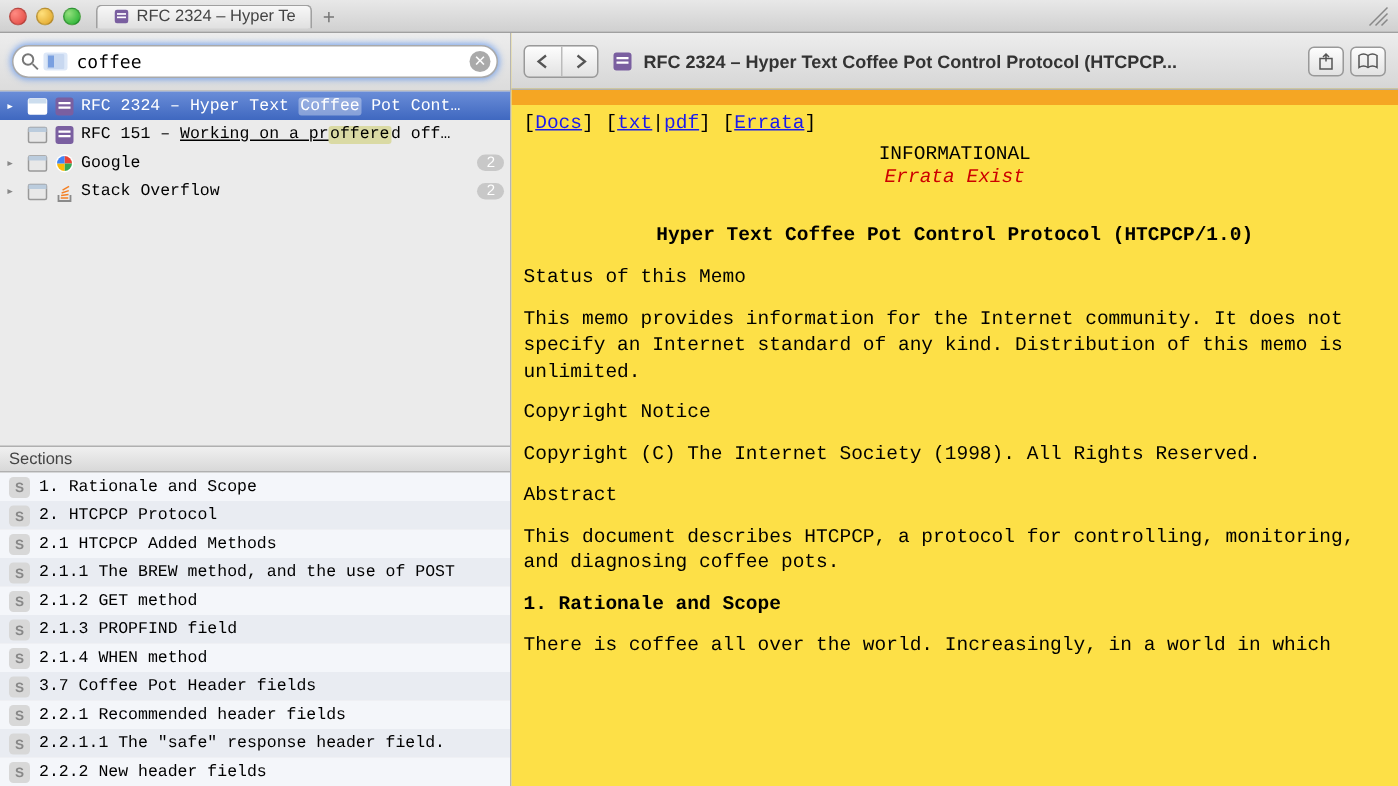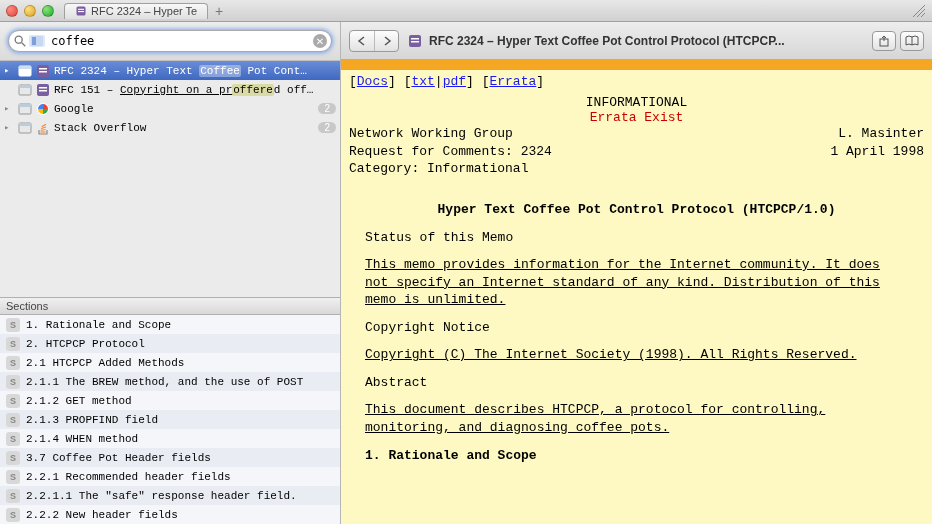--- a/index.html
+++ b/index.html
@@ -168,21 +168,21 @@
   color: #888;
   font-size: 9px;
   font-family: "Lucida Grande", Arial, sans-serif;
   display: flex; align-items: center; justify-content: center;
   font-weight: bold;
 }
 .content {
   flex: 1;
   display: flex;
   flex-direction: column;
-  background: #fef9c3;
+  background: #fde047;
 }
 .content-toolbar {
   height: 38px;
   background: linear-gradient(#ededed, #d6d6d6);
   border-bottom: 1px solid #b0b0b0;
   display: flex;
   align-items: center;
   padding: 0 8px;
   gap: 8px;
 }
@@ -227,25 +227,25 @@
   overflow: auto;
   font-family: "Courier New", Courier, monospace;
   font-size: 13px;
   color: #000;
 }
 .orange-bar { height: 10px; background: #f5a623; }
 .doc-inner { padding: 4px 8px 20px 8px; }
 .doc a { color: #1a1aee; text-decoration: underline; }
 .doc .bracket-row { margin-bottom: 6px; }
 .doc-header-block { white-space: pre; line-height: 1.35; }
-.errata { color: #c00; }
+.errata { color: #c00; font-style: italic; }
 .right-align { text-align: center; }
 .doc h3 { text-align: center; font-weight: bold; margin: 24px 0 12px 0; font-size: 13px; }
-.doc p { margin: 10px 16px; line-height: 1.35; }
-.indent { margin-left: 28px; text-decoration: underline; }
+.doc p { margin: 10px 0; line-height: 1.35; }
+.indent { margin-left: 28px; }
 .bold { font-weight: bold; }
 svg { display: block; }
 </style>
 </head>
 <body>
 
 <div class="titlebar">
   <div class="traffic-lights">
     <div class="tl red"></div>
     <div class="tl yellow"></div>
@@ -305,21 +305,21 @@
         <span class="disclosure" style="visibility:hidden">▸</span>
         <svg class="row-icon" viewBox="0 0 14 14">
             <rect x="1" y="2" width="12" height="10" rx="1" fill="#e8e8e8" stroke="#999"></rect>
             <rect x="1" y="2" width="12" height="3" fill="#bcd"></rect>
           </svg>
         <svg class="favicon-box" viewBox="0 0 14 14">
             <rect x="1" y="1" width="12" height="12" fill="#7a5fa0" rx="2"></rect>
             <rect x="3" y="4" width="8" height="1.5" fill="#fff"></rect>
             <rect x="3" y="7" width="8" height="1.5" fill="#fff"></rect>
           </svg>
-        <span><span>RFC 151 – </span><span style="text-decoration:underline">Copyright on a pr</span><span class="hl">offere</span><span>d off…</span></span>
+        <span><span>RFC 151 – </span><span style="text-decoration:underline">Working on a pr</span><span class="hl">offere</span><span>d off…</span></span>
       </div>
       <div class="result-row">
         <span class="disclosure">▸</span>
         <svg class="row-icon" viewBox="0 0 14 14">
             <rect x="1" y="2" width="12" height="10" rx="1" fill="#e8e8e8" stroke="#999"></rect>
             <rect x="1" y="2" width="12" height="3" fill="#bcd"></rect>
           </svg>
         <svg class="favicon-box" viewBox="0 0 14 14">
             <circle cx="7" cy="7" r="6" fill="#fff"></circle>
             <path d="M7 2 A5 5 0 0 1 12 7 L7 7 Z" fill="#e94435"></path>
@@ -438,30 +438,30 @@
     </div>
 
     <div class="doc">
       <div class="orange-bar"></div>
       <div class="doc-inner">
         <div class="bracket-row">
           [<a href="#">Docs</a>] [<a href="#">txt</a>|<a href="#">pdf</a>] [<a href="#">Errata</a>]
         </div>
         <div class="right-align">INFORMATIONAL</div>
         <div class="right-align errata">Errata Exist</div>
-        <div class="doc-header-block"><span>Network Working Group</span><span style="float:right">L. Masinter</span><br><span>Request for Comments: 2324</span><span style="float:right">1 April 1998</span><br><span>Category: Informational</span></div>
 
         <h3>Hyper Text Coffee Pot Control Protocol (HTCPCP/1.0)</h3>
 
         <p>Status of this Memo</p>
         <p class="indent">This memo provides information for the Internet community.  It does not specify an Internet standard of any kind.  Distribution of this memo is unlimited.</p>
 
         <p>Copyright Notice</p>
         <p class="indent">Copyright (C) The Internet Society (1998).  All Rights Reserved.</p>
 
         <p>Abstract</p>
         <p class="indent">This document describes HTCPCP, a protocol for controlling, monitoring, and diagnosing coffee pots.</p>
 
         <p class="bold">1. Rationale and Scope</p>
+        <p class="indent">There is coffee all over the world. Increasingly, in a world in which</p>
       </div>
     </div>
   </div>
 </div>
 
 </body></html>

